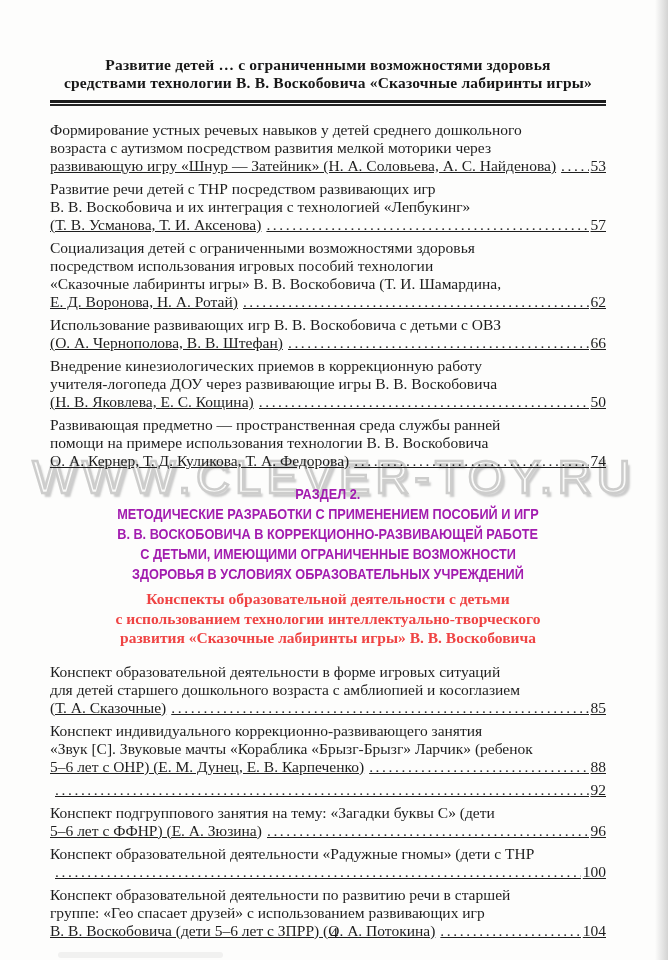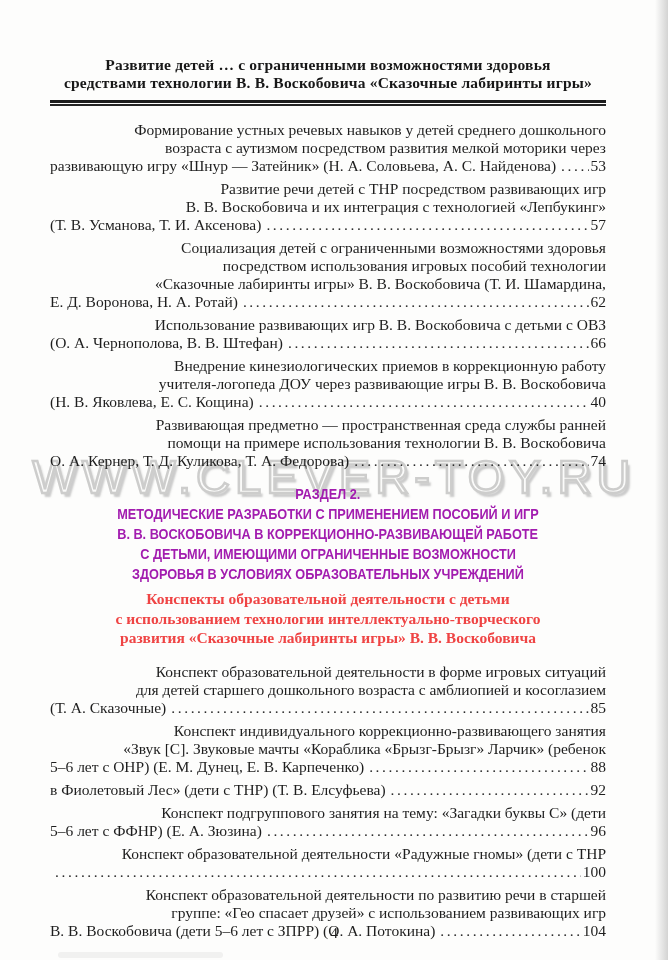--- a/index.html
+++ b/index.html
@@ -38,25 +38,25 @@
     text-align: center; font-weight: bold;
     font-size: 15.5px; line-height: 18px; color: #181818;
     letter-spacing: 0.2px;
     margin-top: 36px;
   }
   .double-rule {
     margin-top: 8px; height: 1px;
     border-top: 3px solid #1c1c1c;
     border-bottom: 2px solid #242424;
   }
-  .toc { margin-top: 15px; text-align: right; }
+  .toc { margin-top: 15px; }
   .toc-entry {
     font-size: 15.5px; line-height: 18px; margin-bottom: 5px; color: #1e1e1e;
   }
-  .toc-line.last { display: flex; align-items: baseline; }
+  .toc-line.last { display: flex; align-items: baseline; text-decoration: underline; }
   .toc-text { white-space: nowrap; }
   .dots {
     flex: 1 1 auto; min-width: 0; overflow: hidden; white-space: nowrap;
     letter-spacing: 2.6px; margin: 0 2px 0 5px; color: #2b2b2b;
   }
   .pg { white-space: nowrap; }
   .section-heading {
     margin-top: 14px; text-align: center;
     font-family: "Liberation Sans", sans-serif;
     font-weight: bold; font-size: 15.5px; line-height: 20px; color: #a21caf;
@@ -126,21 +126,21 @@
             <span class="dots">........................................................................................................................</span>
             <span class="pg">66</span>
           </div>
         </div>
         <div class="toc-entry">
           <div class="toc-line">Внедрение кинезиологических приемов в коррекционную работу</div>
           <div class="toc-line">учителя-логопеда ДОУ через развивающие игры В. В. Воскобовича</div>
           <div class="toc-line last">
             <span class="toc-text">(Н. В. Яковлева, Е. С. Кощина)</span>
             <span class="dots">........................................................................................................................</span>
-            <span class="pg">40</span>
+            <span class="pg">50</span>
           </div>
         </div>
         <div class="toc-entry">
           <div class="toc-line">Развивающая предметно — пространственная среда службы ранней</div>
           <div class="toc-line">помощи на примере использования технологии В. В. Воскобовича</div>
           <div class="toc-line last">
             <span class="toc-text">О. А. Кернер, Т. Д. Куликова, Т. А. Федорова)</span>
             <span class="dots">........................................................................................................................</span>
             <span class="pg">74</span>
           </div>
@@ -175,21 +175,20 @@
           <div class="toc-line">Конспект индивидуального коррекционно-развивающего занятия</div>
           <div class="toc-line">«Звук [С]. Звуковые мачты «Кораблика «Брызг-Брызг» Ларчик» (ребенок</div>
           <div class="toc-line last">
             <span class="toc-text">5–6 лет с ОНР) (Е. М. Дунец, Е. В. Карпеченко)</span>
             <span class="dots">........................................................................................................................</span>
             <span class="pg">88</span>
           </div>
         </div>
         <div class="toc-entry">
           <div class="toc-line last">
-            <span class="toc-text">в Фиолетовый Лес» (дети с ТНР) (Т. В. Елсуфьева)</span>
             <span class="dots">........................................................................................................................</span>
             <span class="pg">92</span>
           </div>
         </div>
         <div class="toc-entry">
           <div class="toc-line">Конспект подгруппового занятия на тему: «Загадки буквы С» (дети</div>
           <div class="toc-line last">
             <span class="toc-text">5–6 лет с ФФНР) (Е. А. Зюзина)</span>
             <span class="dots">........................................................................................................................</span>
             <span class="pg">96</span>

